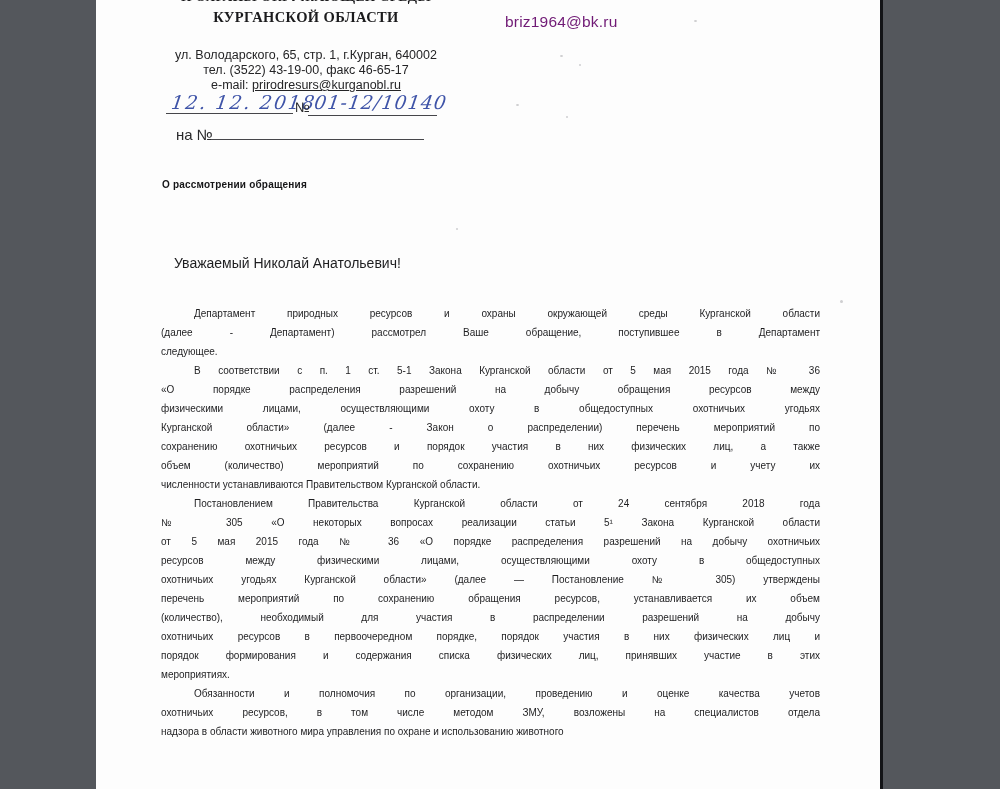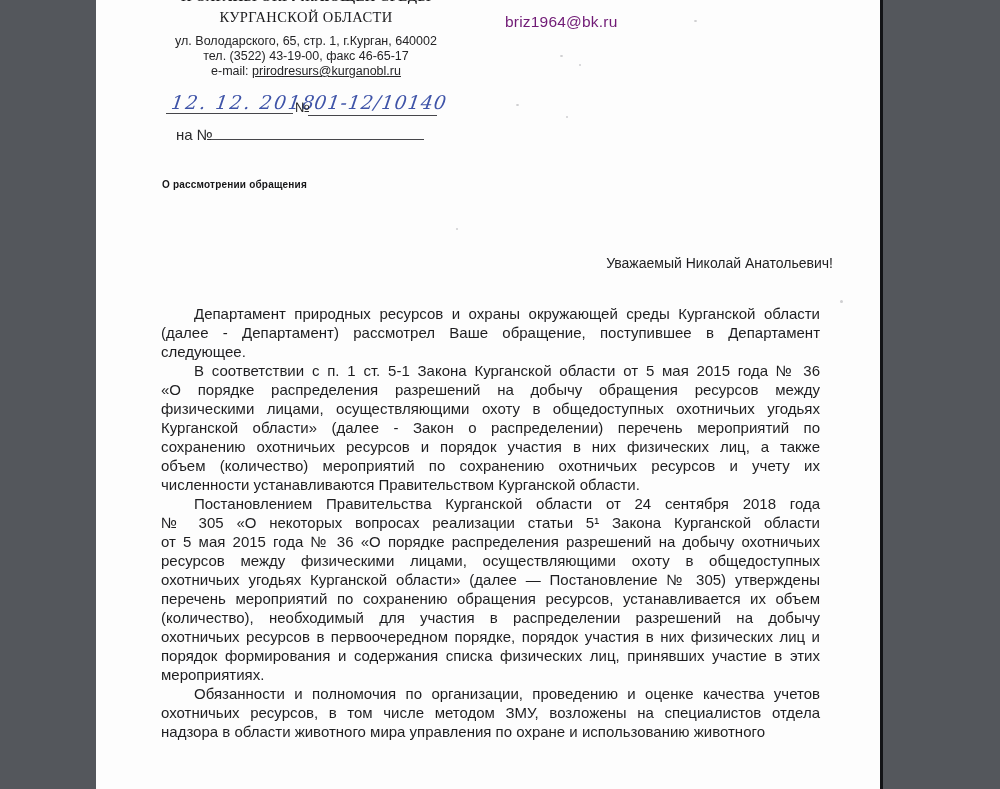--- a/index.html
+++ b/index.html
@@ -23,29 +23,29 @@
   .clip-line{
     position:absolute;top:0;left:55px;width:310px;height:6px;overflow:hidden;
   }
   .clip-line span{
     display:block;margin-top:-11px;text-align:center;
     font-family:"Liberation Serif",serif;font-weight:bold;font-size:13.5px;
     letter-spacing:0.4px;color:#1b1b1d;white-space:nowrap;
   }
   .org-line{
     position:absolute;top:9px;left:55px;width:310px;text-align:center;
-    font-family:"Liberation Serif",serif;font-weight:normal;font-size:14.5px;
+    font-family:"Liberation Serif",serif;font-weight:bold;font-size:14.5px;
     letter-spacing:0.4px;color:#1b1b1d;
   }
   .recipient-email{
     position:absolute;top:13px;left:409px;
     font-size:15.5px;color:#701a75;letter-spacing:0.2px;
   }
   .addr-block{
-    position:absolute;top:34px;left:55px;width:310px;text-align:center;
+    position:absolute;top:48px;left:55px;width:310px;text-align:center;
     font-size:12.5px;line-height:15px;color:#242426;
   }
   .addr-block .email-link{text-decoration:underline;}
   .hand{
     font-family:"DejaVu Serif",serif;font-style:italic;
     color:var(--ink);transform:skewX(-8deg);transform-origin:left bottom;
     white-space:nowrap;
   }
   .hand-date{position:absolute;top:91px;left:74px;font-size:19px;letter-spacing:2px;}
   .hand-number{position:absolute;top:91px;left:217px;font-size:19px;letter-spacing:1px;}
@@ -53,28 +53,28 @@
   .rule-date{top:113px;left:70px;width:127px;}
   .rule-number{top:115px;left:212px;width:129px;}
   .rule-reply{top:139px;left:115px;width:213px;}
   .number-sign{position:absolute;top:99px;left:199px;font-size:14px;color:#2a2a2c;}
   .reply-label{position:absolute;top:126px;left:80px;font-size:15px;color:#2a2a2c;}
   .subject{
     position:absolute;top:179px;left:66px;
     font-size:10px;font-weight:bold;color:#161618;letter-spacing:0.2px;
   }
   .salutation{
-    position:absolute;top:255px;left:65px;width:659px;text-align:right;
+    position:absolute;top:255px;left:65px;width:659px;text-align:left;
     font-size:14px;color:var(--text);transform:translateX(13px);
   }
   .body-text{
     position:absolute;top:304px;left:65px;width:659px;color:var(--text);
   }
   .bline{
-    font-size:15px;line-height:19px;min-height:19px;
+    font-size:10px;line-height:19px;min-height:19px;
     text-align:justify;text-align-last:justify;
   }
   .bline.first{padding-left:33px;}
   .bline.plast{text-align-last:left;}
   .speck{position:absolute;border-radius:50%;background:rgba(120,120,126,0.35);}
 </style>
 </head>
 <body>
 
 <div class="paper">

